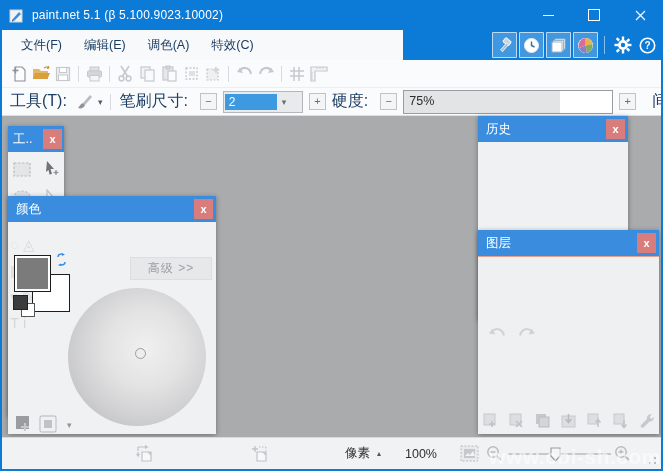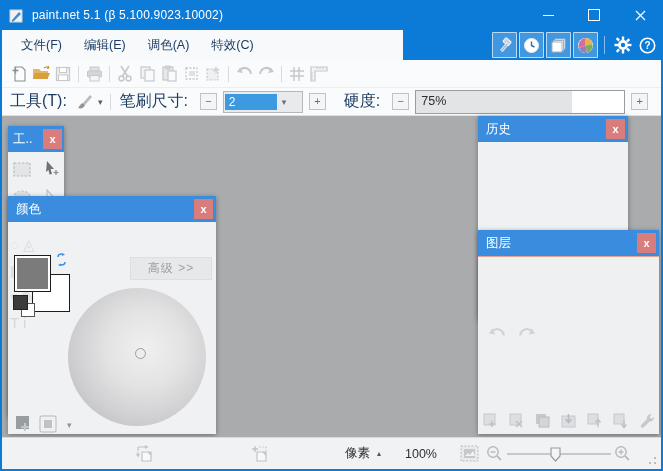--- a/index.html
+++ b/index.html
@@ -264,21 +264,21 @@
     </div>
     <span class="caret">▾</span>
     <div class="tb-sep" style="margin:0 8px;"></div>
     <span class="tb-label">笔刷尺寸:</span>
     <div class="stepper">−</div>
     <div class="combo">
       <div class="combo-sel">2</div>
       <span class="combo-caret">▾</span>
     </div>
     <div class="stepper">+</div>
-    <span class="tb-label" style="margin-left:12px;">硬度:</span>
+    <span class="tb-label" style="margin-left:0;">硬度:</span>
     <div class="stepper">−</div>
     <div class="slider-box">
       <div class="slider-fill" style="width: 75%;"></div>
       <div class="slider-text">75%</div>
     </div>
     <div class="stepper">+</div>
     <span class="tb-label" style="margin-left:10px;">间距:</span>
     <div class="stepper">−</div>
     <div class="stepper cutoff">−</div>
   </div>
@@ -509,13 +509,14 @@
     </div>
     <svg class="grip" viewBox="0 0 13 13">
       <g fill="#b9bcbf">
           <rect x="9" y="9" width="2" height="2"></rect>
           <rect x="9" y="4" width="2" height="2"></rect>
           <rect x="4" y="9" width="2" height="2"></rect>
         </g>
     </svg>
   </div>
 
+  <div class="watermark">www.cbi-sh.com</div>
 </div>
 
 </body></html>

